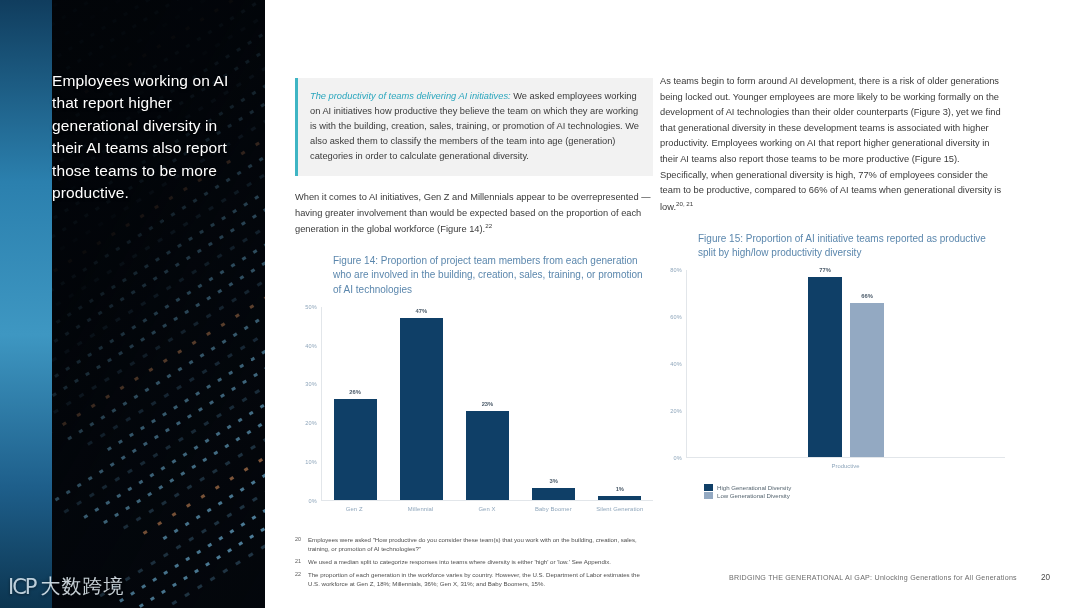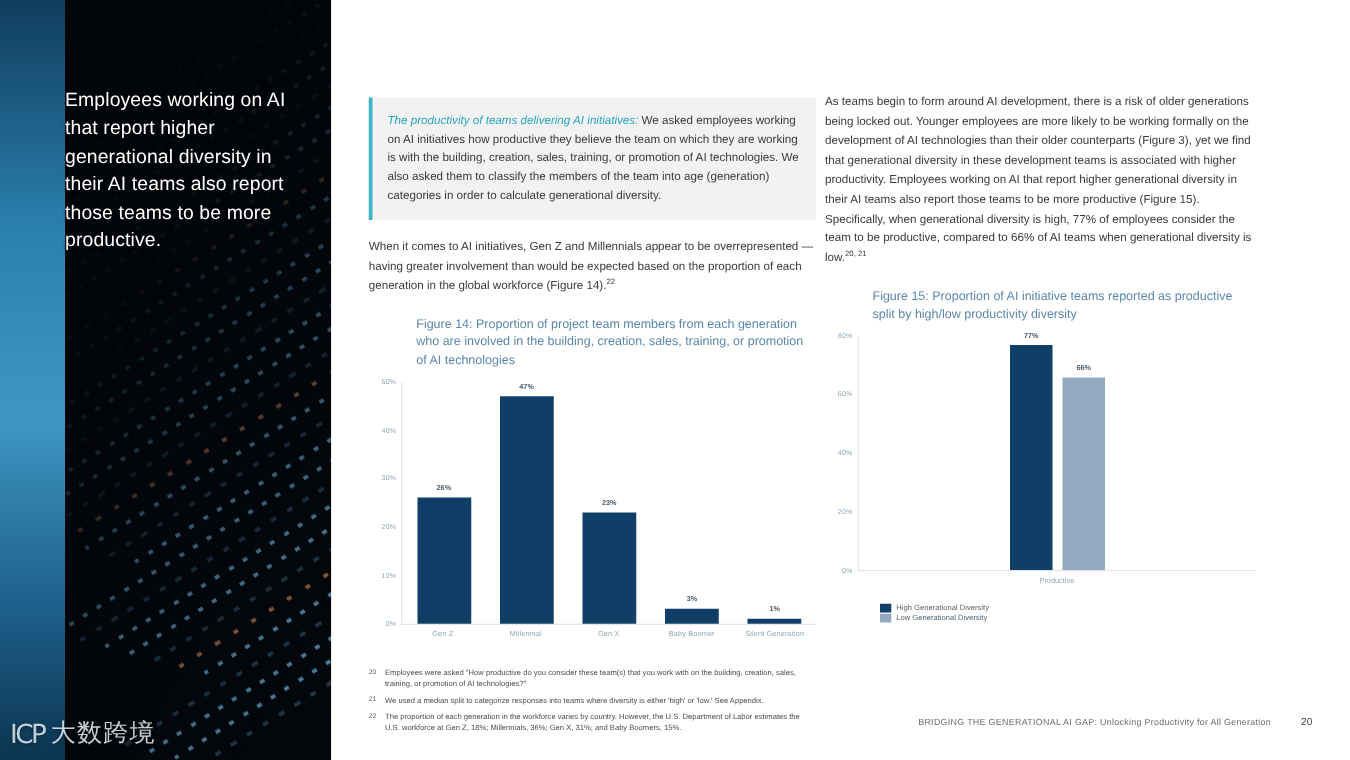--- a/index.html
+++ b/index.html
@@ -373,18 +373,18 @@
           </div>
           <div class="legend-row">
             <span class="swatch" style="background: rgb(147, 169, 194);"></span>
             <span class="legend-label">Low Generational Diversity</span>
           </div>
         </div>
 
     </div>
 
     <div class="footer">
-      <span class="footer-title">BRIDGING THE GENERATIONAL AI GAP: Unlocking Productivity for All Generation</span>
+      <span class="footer-title">BRIDGING THE GENERATIONAL AI GAP: Unlocking Generations for All Generations</span>
       <span class="footer-page">20</span>
     </div>
 
   </div>
 </div>
 
 </body></html>

